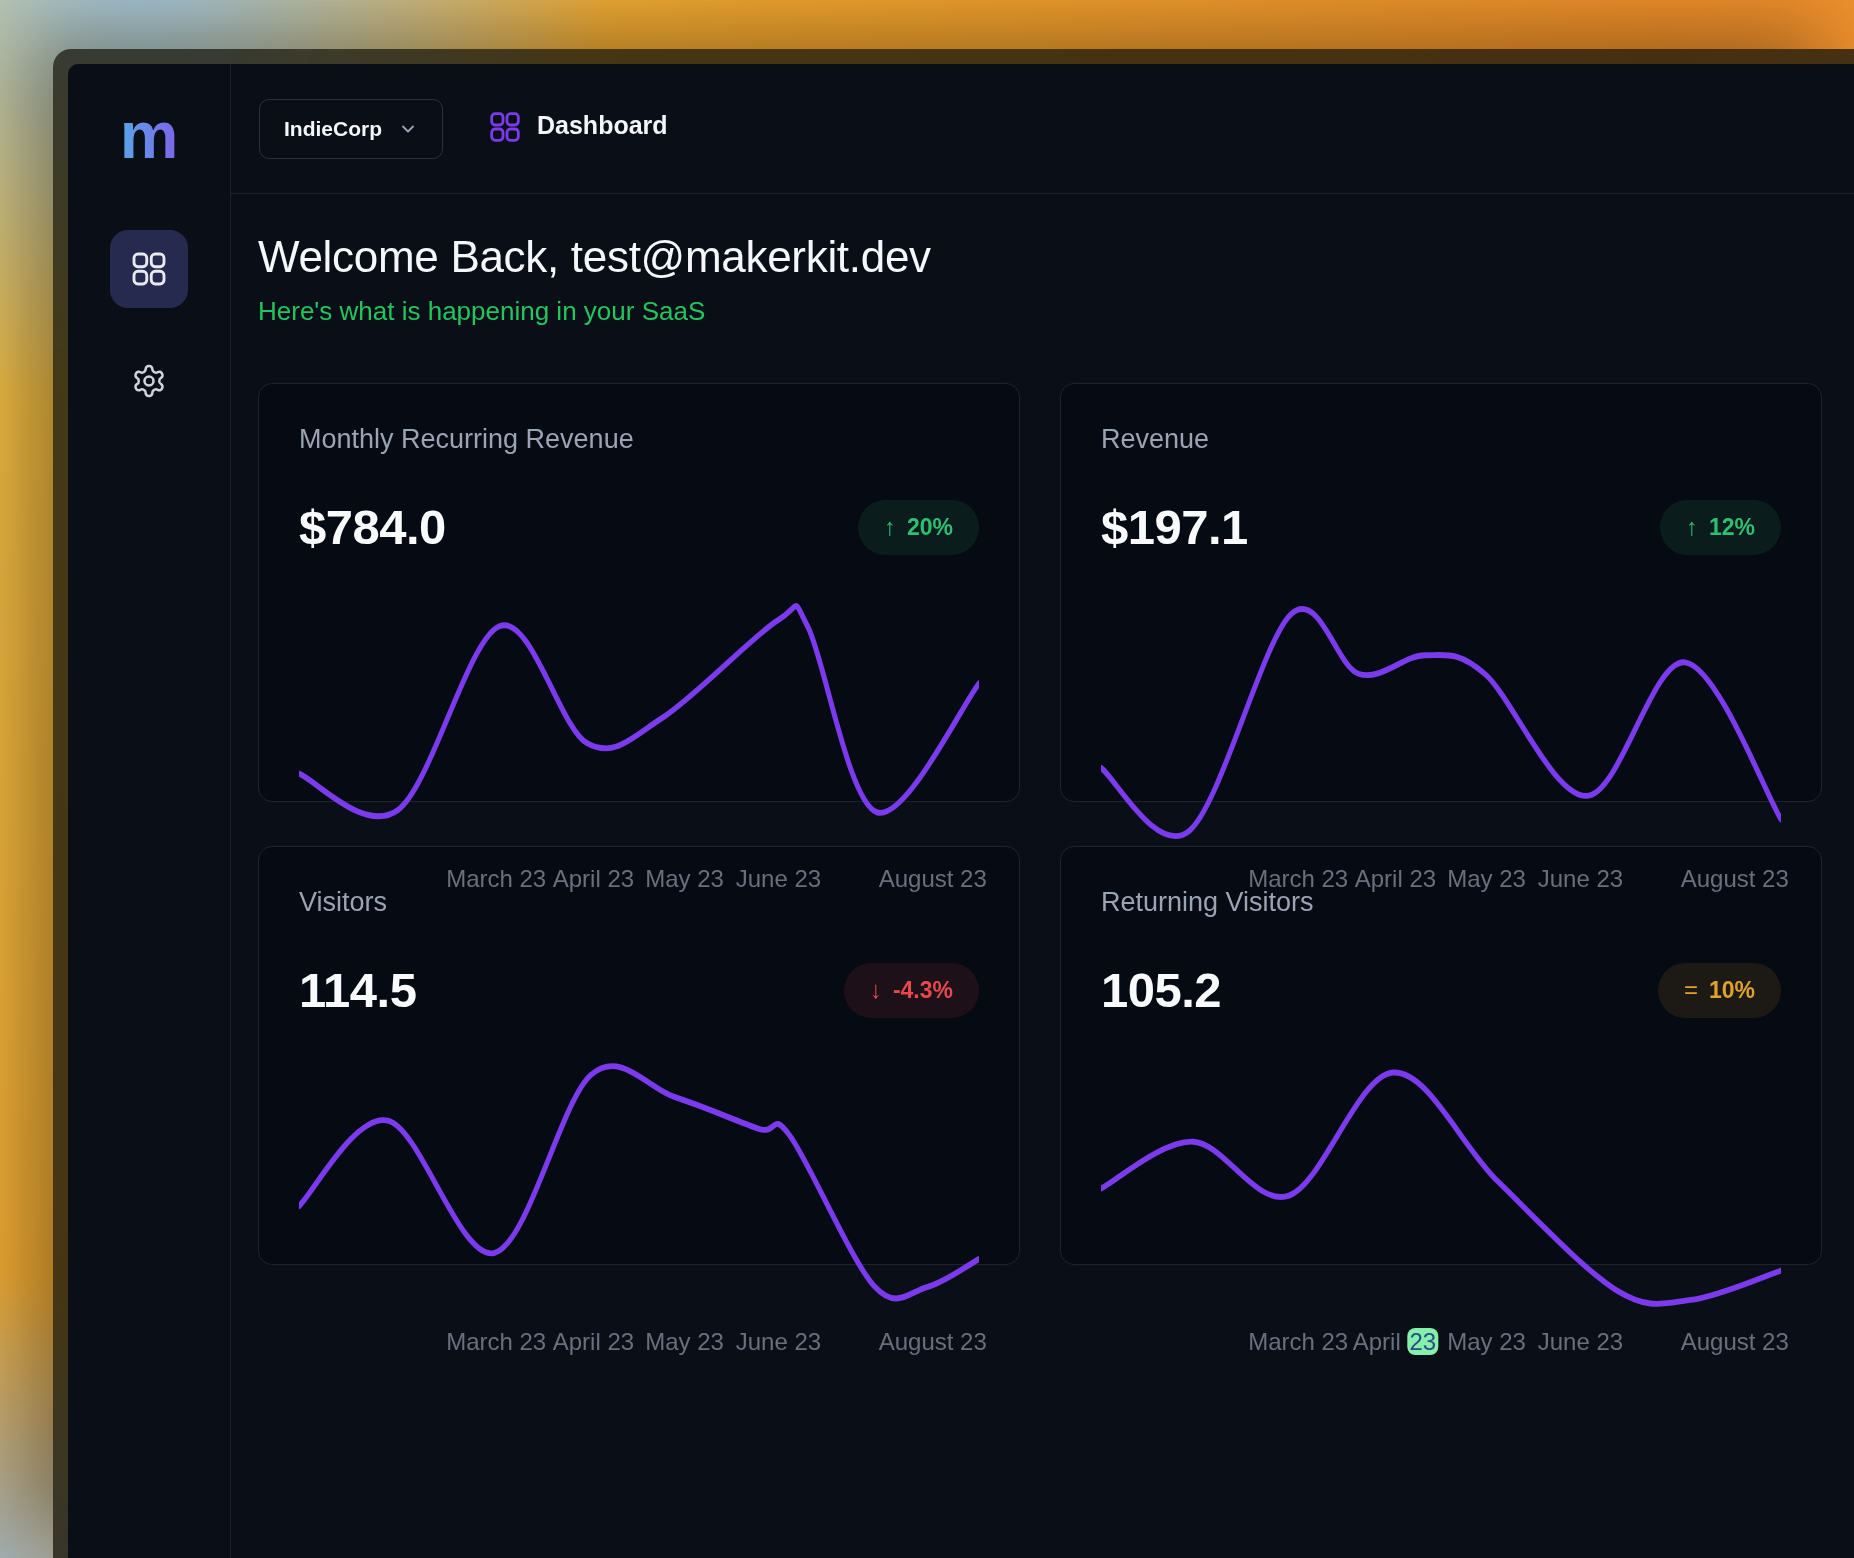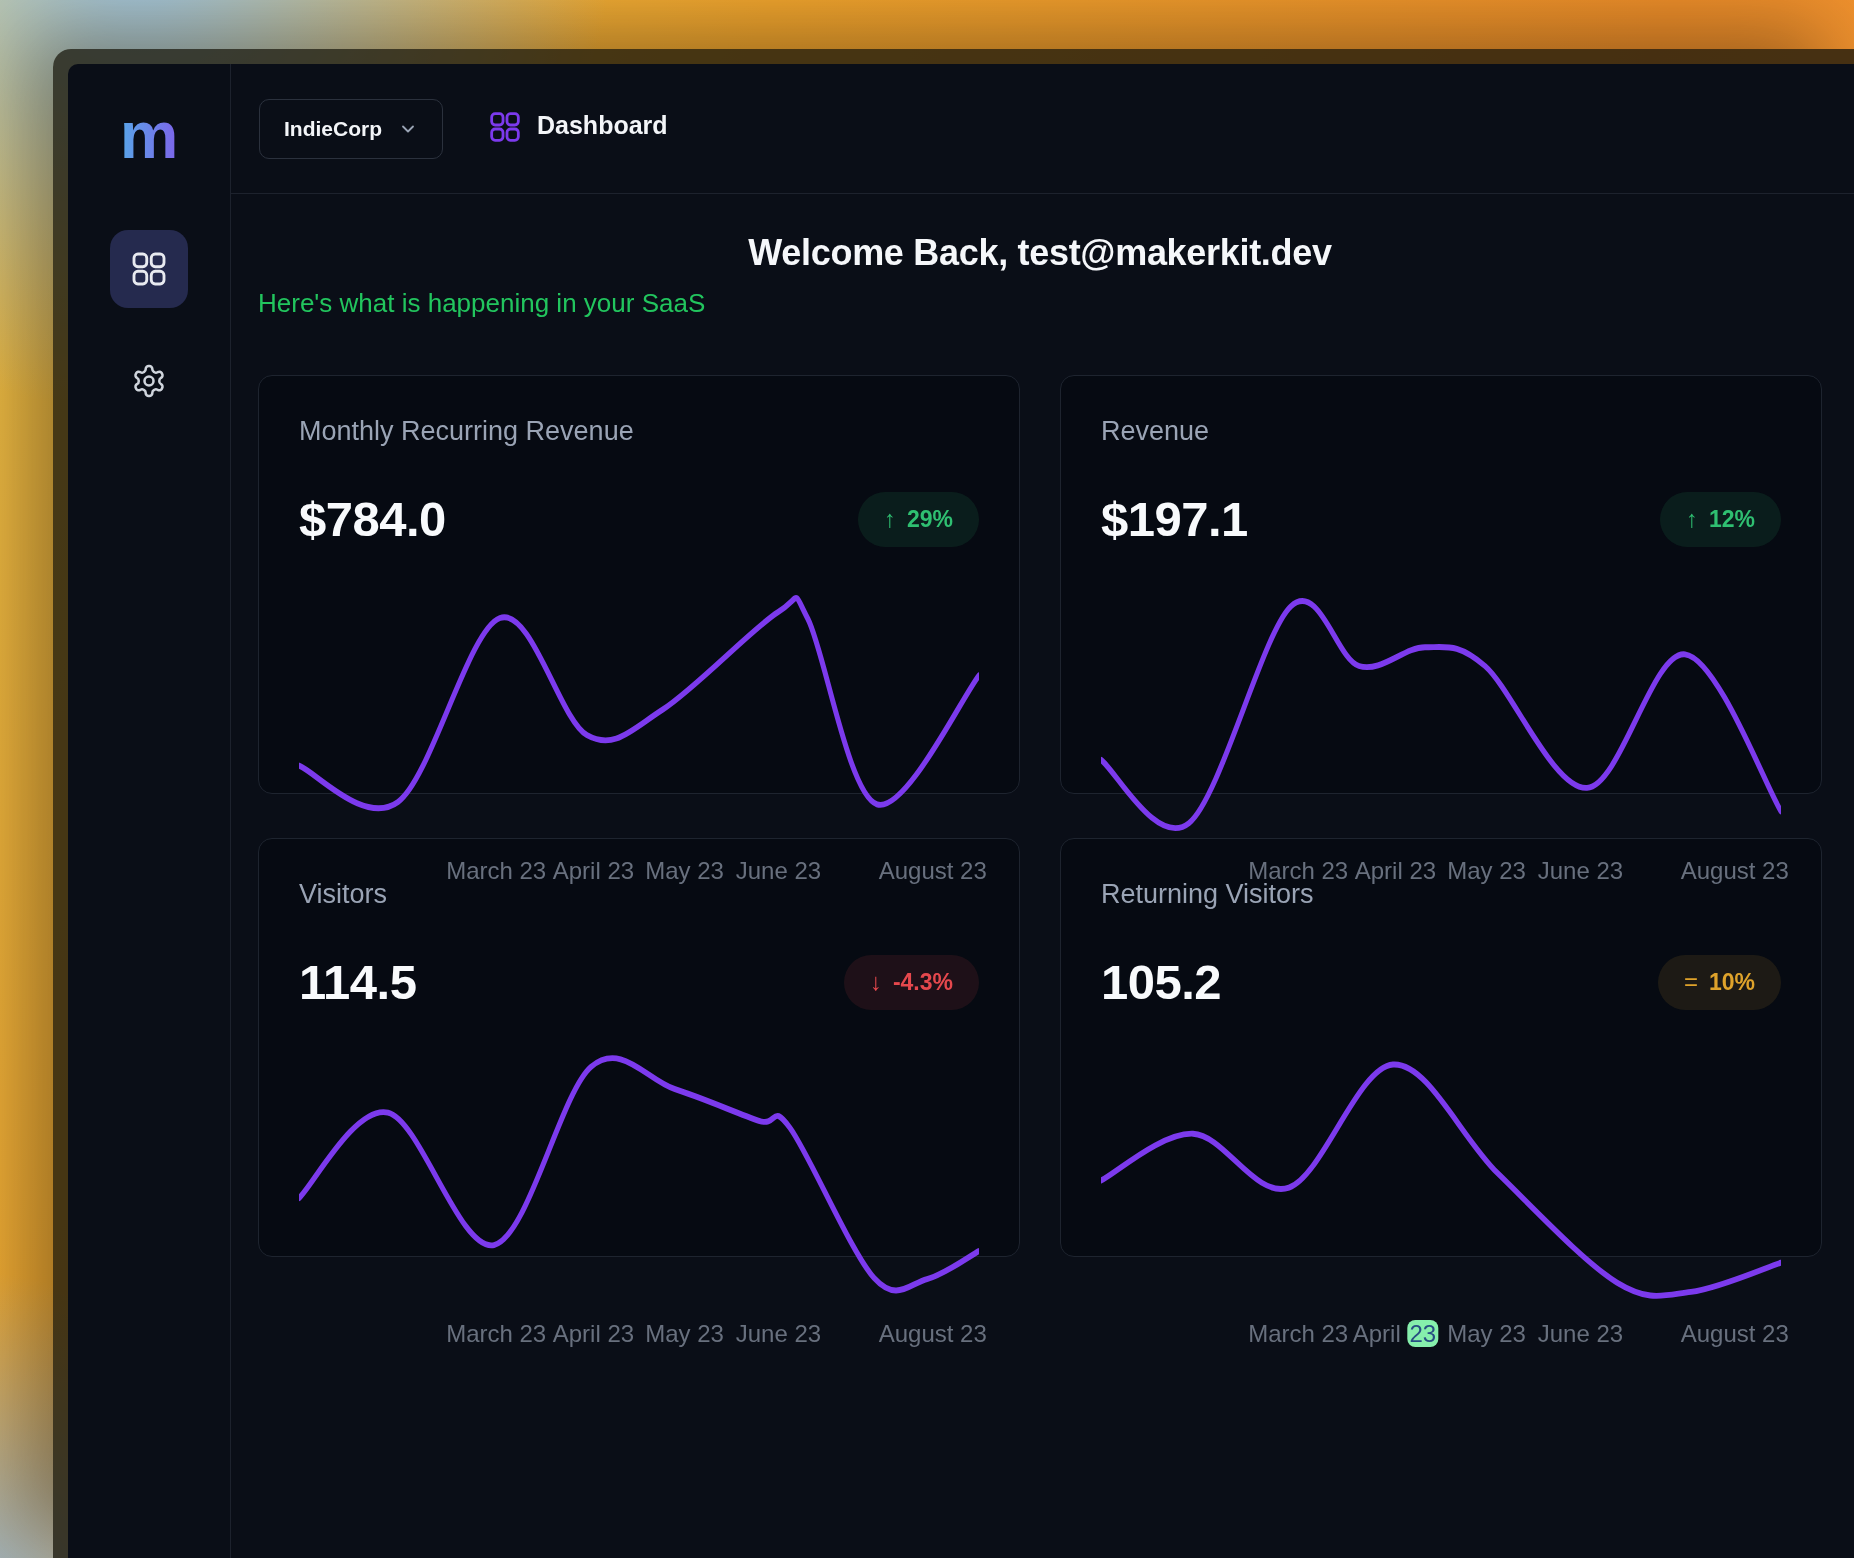--- a/index.html
+++ b/index.html
@@ -67,21 +67,21 @@
     color: #f3f5f8; font-size: 21px; font-weight: 600;
     padding: 17px 24px; cursor: pointer;
     font-family: inherit;
   }
   .org-btn .chev { color: #9aa4b5; display: flex; }
   .page-title-wrap { display: flex; gap: 16px; }
   .page-title { color: #f3f5f8; font-size: 25px; font-weight: 600; }
 
   .content { flex: 1; padding: 38px 32px 0 27px; overflow: hidden; }
   h1.welcome {
-    color: #f5f7fa; font-size: 36px; font-weight: 700; letter-spacing: -0.3px; text-align: center;
+    color: #f5f7fa; font-size: 44px; font-weight: 400; letter-spacing: -0.3px;
   }
   .subtitle { color: #22c55e; font-size: 26px; margin-top: 14px; }
 
   
   .grid {
     margin-top: 56px;
     display: grid; grid-template-columns: 1fr 1fr;
     gap: 44px 40px;
   }
   .card {
@@ -170,21 +170,21 @@
       <div class="content">
         <h1 class="welcome">Welcome Back, test@makerkit.dev</h1>
         <p class="subtitle">Here's what is happening in your SaaS</p>
         <div class="grid" id="cards">
   <section class="card">
     <h2 class="card-title">Monthly Recurring Revenue</h2>
     <div class="value-row">
       <div class="value">$784.0</div>
       <div class="badge" style="color: rgb(47, 191, 113); background: rgba(47, 191, 113, 0.11);">
         <span class="badge-icon">↑</span>
-        <span class="badge-label">29%</span>
+        <span class="badge-label">20%</span>
       </div>
     </div>
     <div class="chart">
       <svg viewBox="0 0 680 215" preserveAspectRatio="none">
         <path class="line-path" d="M 0 149 C 16.5 154.16666666666666, 65.5 201, 99 180 C 132.5 159, 169.5 32.5, 201 23 C 232.5 13.5, 260.8333333333333 110, 288 123 C 315.1666666666667 136, 332.1666666666667 118.5, 364 101 C 395.8333333333333 83.5, 454.8333333333333 30.833333333333336, 479 18 C 503.1666666666667 5.166666666666666, 492.5 -3.333333333333332, 509 24 C 525.5 51.33333333333333, 549.5 174, 578 182 C 606.5 190, 663 90.33333333333333, 680 72" stroke="#7c3aed"></path>
       </svg>
       <div class="x-labels">
                   <span class="xlab" style="left: 29%;">March 23</span>
                   <span class="xlab" style="left: 43.3%;">April 23</span>
                   <span class="xlab" style="left: 56.7%;">May 23</span>

